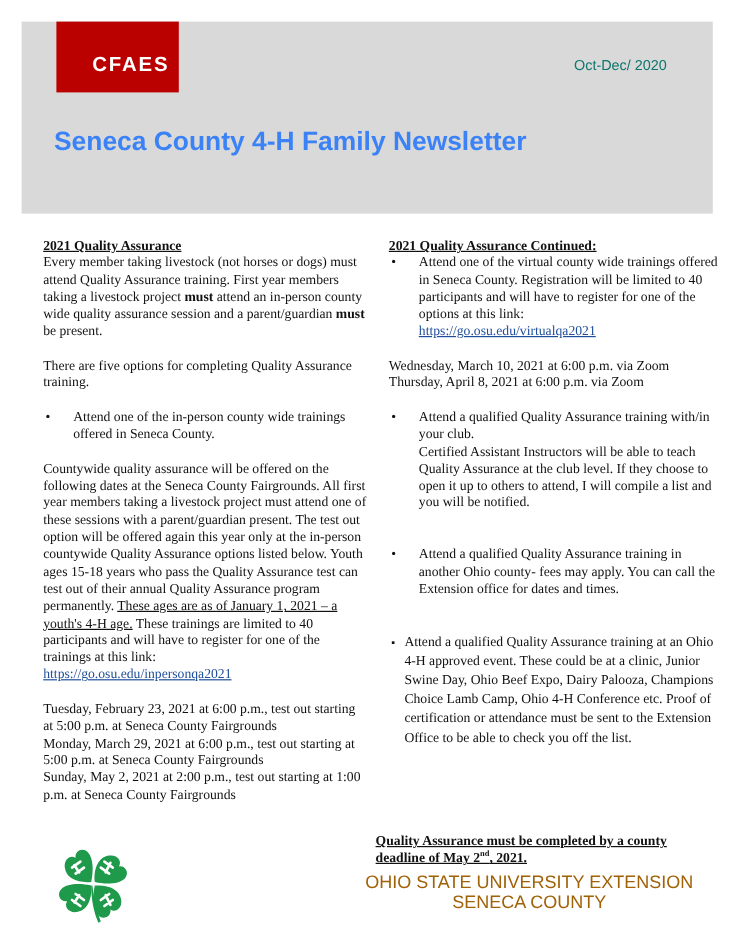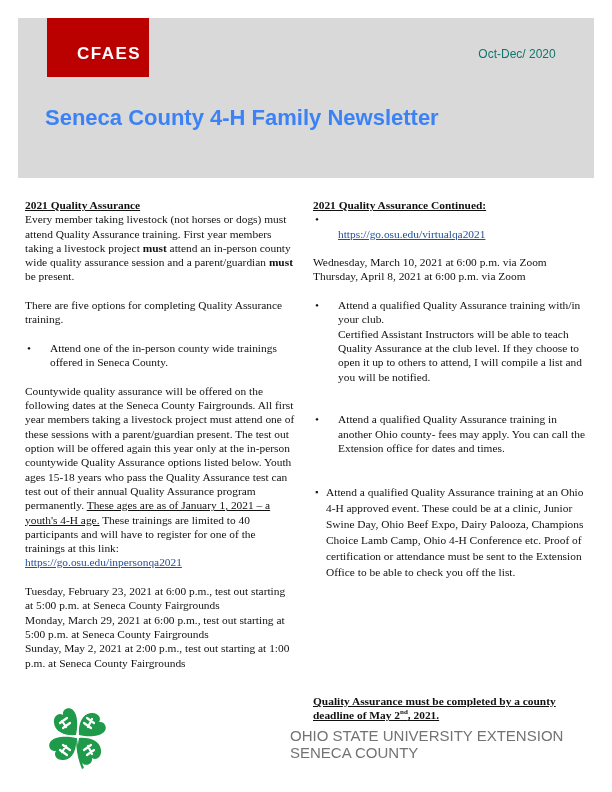--- a/index.html
+++ b/index.html
@@ -4,37 +4,37 @@
 <style>
   html, body { margin: 0; padding: 0; background: #ffffff; }
   body { width: 612px; height: 792px; position: relative; overflow: hidden; font-family: "Liberation Serif", serif; color: #111; }
   .abs { position: absolute; }
   .header-box { left: 18px; top: 18px; width: 576px; height: 160px; background: #d9d9d9; }
   .brand-box { left: 47px; top: 18px; width: 102px; height: 59px; background: #bb0000; }
   .brand-text { left: 47px; top: 44px; width: 124px; text-align: center; color: #fff; font-family: "Liberation Sans", sans-serif; font-weight: bold; font-size: 17px; letter-spacing: 1.5px; }
   .date-text { left: 470px; top: 47px; width: 94px; text-align: center; font-family: "Liberation Sans", sans-serif; font-size: 12px; color: #0f766e; }
   .title-text { left: 45px; top: 105px; font-family: "Liberation Sans", sans-serif; font-weight: bold; font-size: 22px; color: #3b82f6; white-space: nowrap; }
 
-  .col { font-size: 11.4px; line-height: 14.3px; }
+  .col { font-size: 11.4px; line-height: 14.3px; margin-left: 11px; }
   .col p { margin: 0; }
   .col .gap { height: 14.3px; }
   .heading { font-weight: bold; text-decoration: underline; }
   .u { text-decoration: underline; }
   .link { color: #1f4e9a; text-decoration: underline; }
   .bul { display: flex; }
   .bul .dot { width: 25px; flex: 0 0 25px; padding-left: 2px; box-sizing: border-box; }
   .bul .txt { flex: 1; }
   .bul2 .dot { width: 13px; flex: 0 0 13px; }
 
   .left-col { left: 25px; top: 198px; width: 270px; }
   .right-col { left: 313px; top: 198px; width: 278px; }
 
   .deadline { left: 313px; top: 694px; width: 270px; font-size: 11.4px; line-height: 14.3px; font-weight: bold; text-decoration: underline; }
   .deadline sup { font-size: 7px; line-height: 0; }
-  .osu { left: 290px; top: 727px; width: 302px; text-align: left; color: #737373; font-family: "Liberation Sans", sans-serif; font-size: 15px; line-height: 17px; }
+  .osu { left: 290px; top: 727px; width: 302px; text-align: center; color: #a16207; font-family: "Liberation Sans", sans-serif; font-size: 15px; line-height: 17px; }
   .clover { left: 47px; top: 706px; width: 62px; height: 64px; }
 </style>
 </head>
 <body>
 
 <div class="abs header-box"></div>
 <div class="abs brand-box"></div>
 <div class="abs brand-text">CFAES</div>
 <div class="abs date-text">Oct-Dec/ 2020</div>
 <div class="abs title-text">Seneca County 4-H Family Newsletter</div>
@@ -54,21 +54,21 @@
   <div class="gap"></div>
   <p>Tuesday, February 23, 2021 at 6:00 p.m., test out starting at 5:00 p.m. at Seneca County Fairgrounds</p>
   <p>Monday, March 29, 2021 at 6:00 p.m., test out starting at 5:00 p.m. at Seneca County Fairgrounds</p>
   <p>Sunday, May 2, 2021 at 2:00 p.m., test out starting at 1:00 p.m. at Seneca County Fairgrounds</p>
 </div>
 
 <div class="abs col right-col">
   <p class="heading">2021 Quality Assurance Continued:</p>
   <div class="bul">
     <span class="dot">•</span>
-    <span class="txt"><br><a class="link">https://go.osu.edu/virtualqa2021</a></span>
+    <span class="txt"><span>Attend one of the virtual county wide trainings offered in Seneca County. Registration will be limited to 40 participants and will have to register for one of the options at this link:</span><br><a class="link">https://go.osu.edu/virtualqa2021</a></span>
   </div>
   <div class="gap"></div>
   <p>Wednesday, March 10, 2021 at 6:00 p.m. via Zoom</p>
   <p>Thursday, April 8, 2021 at 6:00 p.m. via Zoom</p>
   <div class="gap"></div>
   <div class="bul">
     <span class="dot">•</span>
     <span class="txt"><span>Attend a qualified Quality Assurance training with/in your club.</span><br><span>Certified Assistant Instructors will be able to teach Quality Assurance at the club level. If they choose to open it up to others to attend, I will compile a list and you will be notified.</span></span>
   </div>
   <div class="gap"></div>

